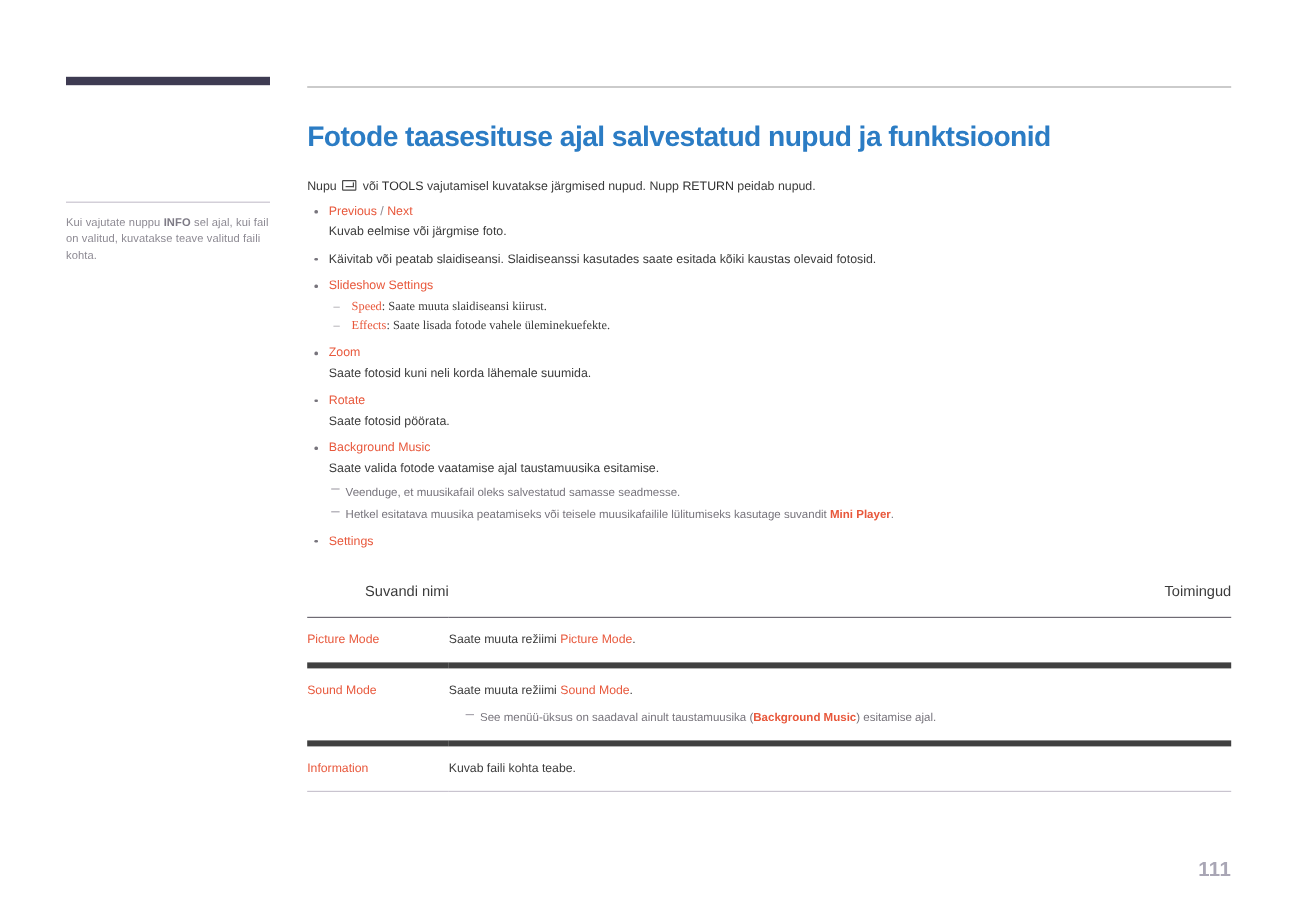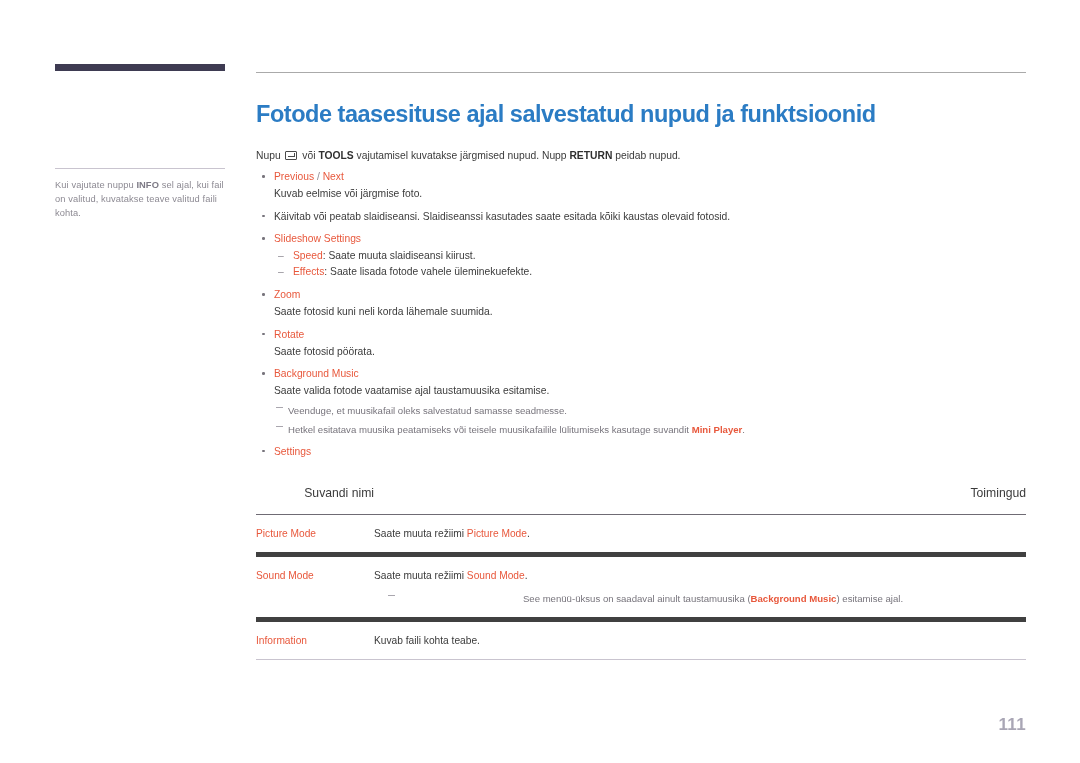--- a/index.html
+++ b/index.html
@@ -68,21 +68,21 @@
     letter-spacing: -0.02em;
     line-height: 1.2;
   }
 
   .intro {
     margin-top: 20px;
     font-size: 10.3px;
     line-height: 15px;
     color: #3b3b3b;
   }
-  .intro b { font-weight: bold; color: #2f2f2f; }
+  .intro b { font-weight: normal; color: #2f2f2f; }
 
   
   .key-icon {
     display: inline-block;
     width: 12px;
     height: 9px;
     border: 1.3px solid #4a4a4a;
     border-radius: 1px;
     position: relative;
     vertical-align: -1px;
@@ -113,21 +113,21 @@
     left: 6px; top: 6px;
     width: 2.6px; height: 2.6px;
     background: #77747c;
     border-radius: 50%;
   }
   .b-head { font-size: 10.3px; line-height: 15px; color: #e8583c; }
   .b-head .sep { color: #8e8b93; }
   .b-desc { font-size: 10.3px; line-height: 15.5px; color: #3b3b3b; margin-top: 2px; }
 
   
-  ul.dlist { list-style: none; margin-top: 2px; }
+  ul.dlist { list-style: none; margin-top: 2px; font-family: Liberation Serif, serif; }
   ul.dlist > li {
     position: relative;
     padding-left: 19px;
     font-size: 10.3px;
     line-height: 16px;
     color: #3b3b3b;
   }
   ul.dlist > li::before {
     content: "–";
     position: absolute;
@@ -174,21 +174,21 @@
   table.opt td {
     vertical-align: top;
     padding: 11px 0 11px 0;
     border-bottom: 5px solid #404040;
     font-size: 10.2px;
     line-height: 15.5px;
     color: #3b3b3b;
   }
   table.opt td.c1 { color: #e8583c; width: 118px; }
   table.opt td.c2 { padding-left: 0; }
-  table.opt td .cell-note { margin-top: 7px; margin-left: 12px; text-align: center; }
+  table.opt td .cell-note { margin-top: 7px; margin-left: 12px; }
   table.opt tr:last-child td { border-bottom: 1px solid #c9c4cf; }
 
   .accent { color: #e8583c; }
 
   
   .pageno {
     position: absolute;
     right: 54px;
     bottom: 28px;
     font-size: 17px;

